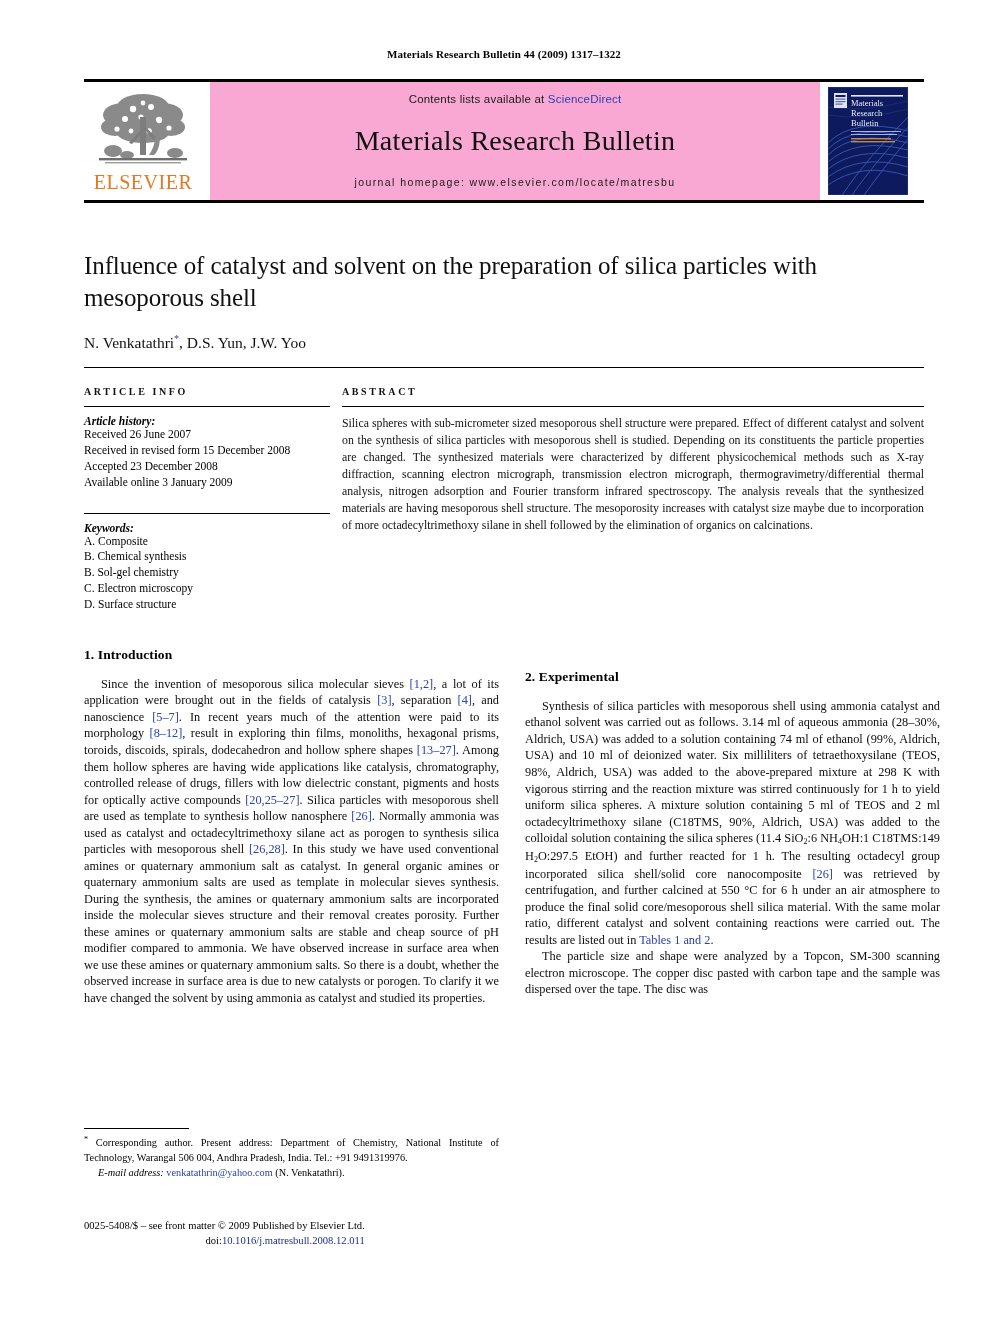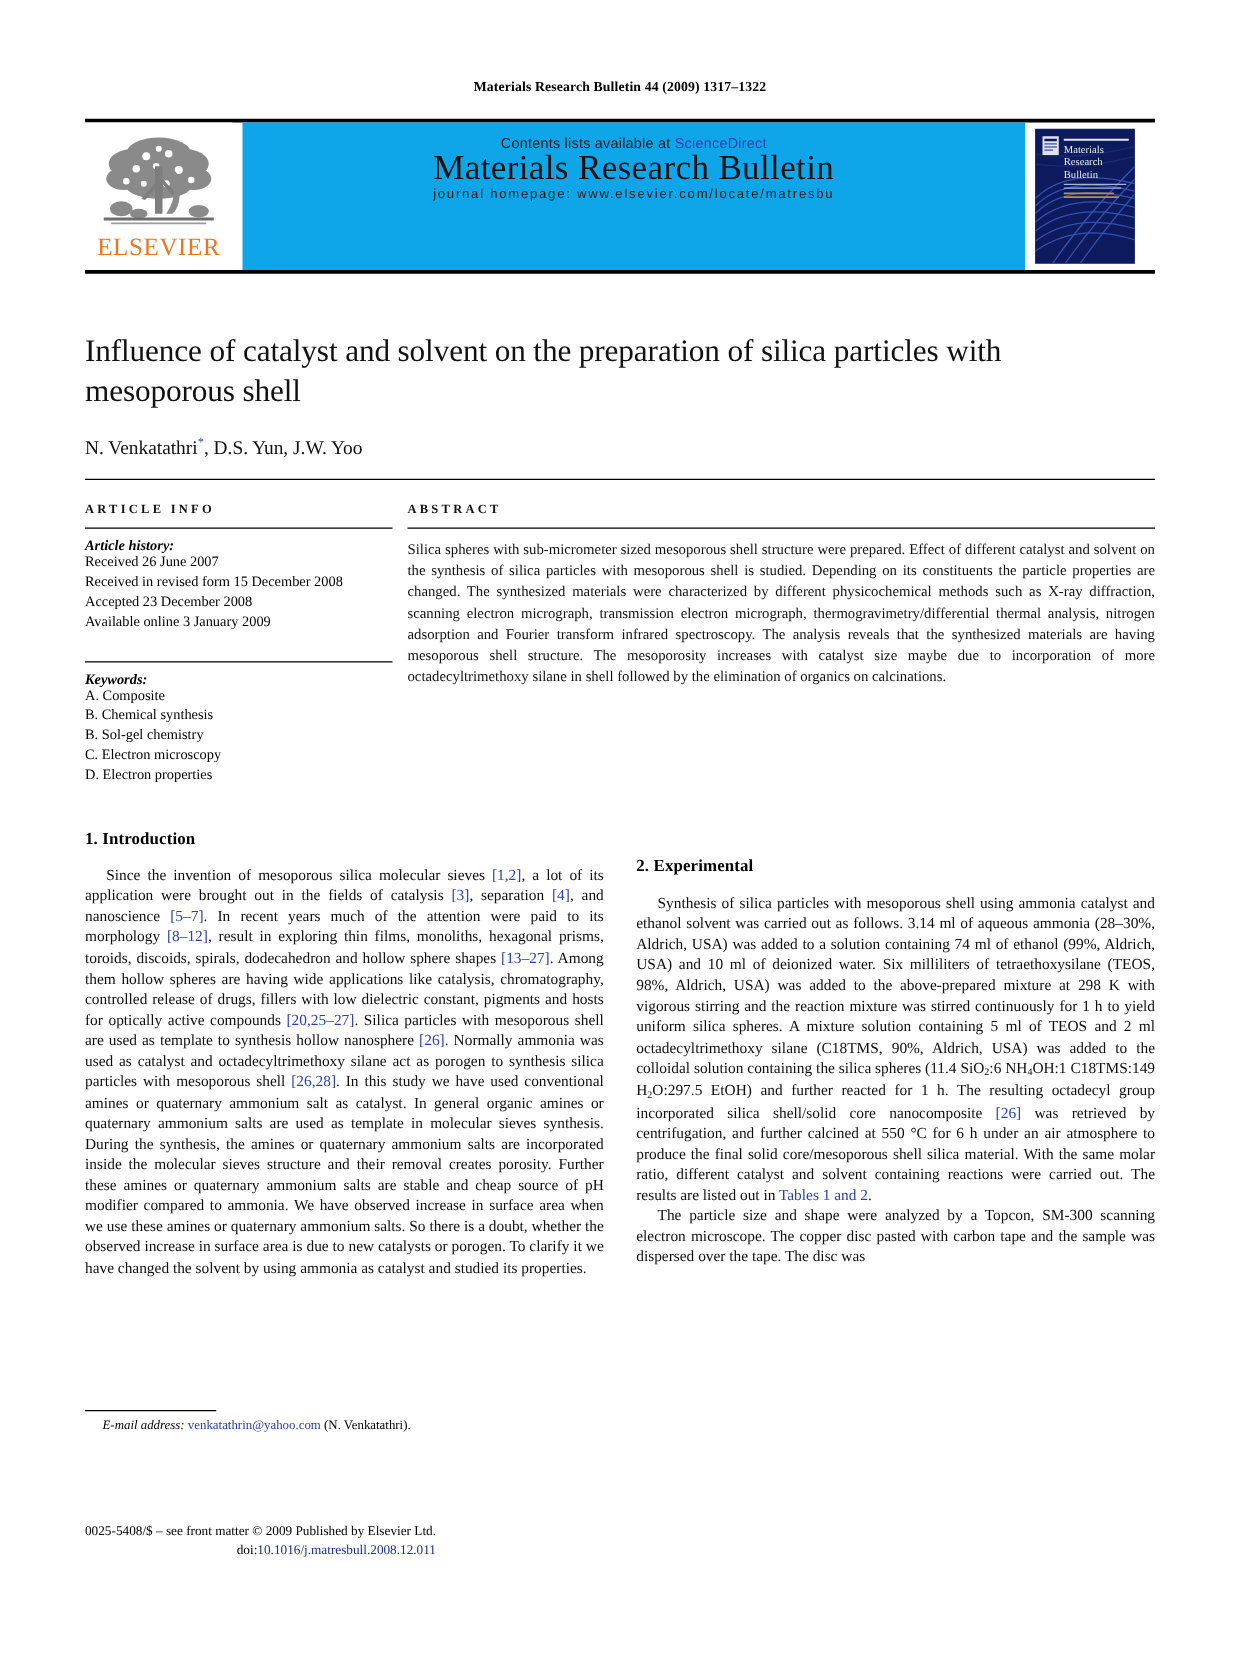--- a/index.html
+++ b/index.html
@@ -6,21 +6,21 @@
   html, body { margin: 0; padding: 0; }
   body {
     width: 992px;
     height: 1323px;
     background: #ffffff;
     font-family: "Liberation Serif", "DejaVu Serif", serif;
     color: #000000;
     position: relative;
     overflow: hidden;
   }
-  .page { padding: 16px 68px; position: relative; height: 100%; }
+  .page { padding: 0 68px; position: relative; height: 100%; margin-left: 16px; }
 
   
   .running-head {
     text-align: center;
     font-size: 11px;
     font-weight: bold;
     letter-spacing: .1px;
     padding-top: 48px;
   }
 
@@ -49,23 +49,24 @@
     color: #E87722;
     font-size: 20px;
     letter-spacing: .5px;
     line-height: 1;
     margin-top: 1px;
     white-space: nowrap;
     text-align: right;
   }
   .banner {
     flex: 1 1 auto;
-    background: #0ea5e9;
+    background: #f9a8d4;
     display: flex;
     flex-direction: column;
+    justify-content: space-between;
     align-items: center;
     padding: 11px 0 12px 0;
     margin: 0 8px;
   }
   .contents-line {
     font-family: "Liberation Sans", sans-serif;
     font-size: 11.5px;
     color: #1a1a1a;
     letter-spacing: .2px;
   }
@@ -317,21 +318,21 @@
       <div class="hist-line">Accepted 23 December 2008</div>
       <div class="hist-line">Available online 3 January 2009</div>
 
       <div class="kw-block">
         <div class="hr-thin"></div>
         <div class="kw-label">Keywords:</div>
         <div class="kw-line">A. Composite</div>
         <div class="kw-line">B. Chemical synthesis</div>
         <div class="kw-line">B. Sol-gel chemistry</div>
         <div class="kw-line">C. Electron microscopy</div>
-        <div class="kw-line">D. Electron properties</div>
+        <div class="kw-line">D. Surface structure</div>
       </div>
     </div>
 
     <div class="col-abstract">
       <div class="sec-head">ABSTRACT</div>
       <div class="hr-thin"></div>
       <div class="abstract-body">Silica spheres with sub-micrometer sized mesoporous shell structure were prepared. Effect of different catalyst and solvent on the synthesis of silica particles with mesoporous shell is studied. Depending on its constituents the particle properties are changed. The synthesized materials were characterized by different physicochemical methods such as X-ray diffraction, scanning electron micrograph, transmission electron micrograph, thermogravimetry/differential thermal analysis, nitrogen adsorption and Fourier transform infrared spectroscopy. The analysis reveals that the synthesized materials are having mesoporous shell structure. The mesoporosity increases with catalyst size maybe due to incorporation of more octadecyltrimethoxy silane in shell followed by the elimination of organics on calcinations.</div>
     </div>
   </div>
 
@@ -345,20 +346,21 @@
     <div class="bodycol">
       <h2 class="num-head" style="visibility:hidden;height:0;margin:0"></h2>
       <h2 class="num-head spaced">2. Experimental</h2>
       <p class="para"><span>Synthesis of silica particles with mesoporous shell using ammonia catalyst and ethanol solvent was carried out as follows. 3.14 ml of aqueous ammonia (28–30%, Aldrich, USA) was added to a solution containing 74 ml of ethanol (99%, Aldrich, USA) and 10 ml of deionized water. Six milliliters of tetraethoxysilane (TEOS, 98%, Aldrich, USA) was added to the above-prepared mixture at 298 K with vigorous stirring and the reaction mixture was stirred continuously for 1 h to yield uniform silica spheres. A mixture solution containing 5 ml of TEOS and 2 ml octadecyltrimethoxy silane (C18TMS, 90%, Aldrich, USA) was added to the colloidal solution containing the silica spheres (11.4 SiO</span><sub>2</sub><span>:6 NH</span><sub>4</sub><span>OH:1 C18TMS:149 H</span><sub>2</sub><span>O:297.5 EtOH) and further reacted for 1 h. The resulting octadecyl group incorporated silica shell/solid core nanocomposite </span><span class="ref">[26]</span><span> was retrieved by centrifugation, and further calcined at 550 °C for 6 h under an air atmosphere to produce the final solid core/mesoporous shell silica material. With the same molar ratio, different catalyst and solvent containing reactions were carried out. The results are listed out in </span><span class="ref">Tables 1 and 2</span><span>.</span></p>
       <p class="para">The particle size and shape were analyzed by a Topcon, SM-300 scanning electron microscope. The copper disc pasted with carbon tape and the sample was dispersed over the tape. The disc was</p>
     </div>
   </div>
 
   <div class="footnote">
     <div class="fn-rule"></div>
+    <p class="fn-text"><span class="fn-star">*</span><span> Corresponding author. Present address: Department of Chemistry, National Institute of Technology, Warangal 506 004, Andhra Pradesh, India. Tel.: +91 9491319976.</span></p>
     <p class="fn-email"><i>E-mail address:</i> <span class="mail-link">venkatathrin@yahoo.com</span><span> (N. Venkatathri).</span></p>
   </div>
 
   <div class="imprint">
     <div>0025-5408/$ – see front matter © 2009 Published by Elsevier Ltd.</div>
     <div><span>doi:</span><span class="doi-link">10.1016/j.matresbull.2008.12.011</span></div>
   </div>
 
 </div>
 

